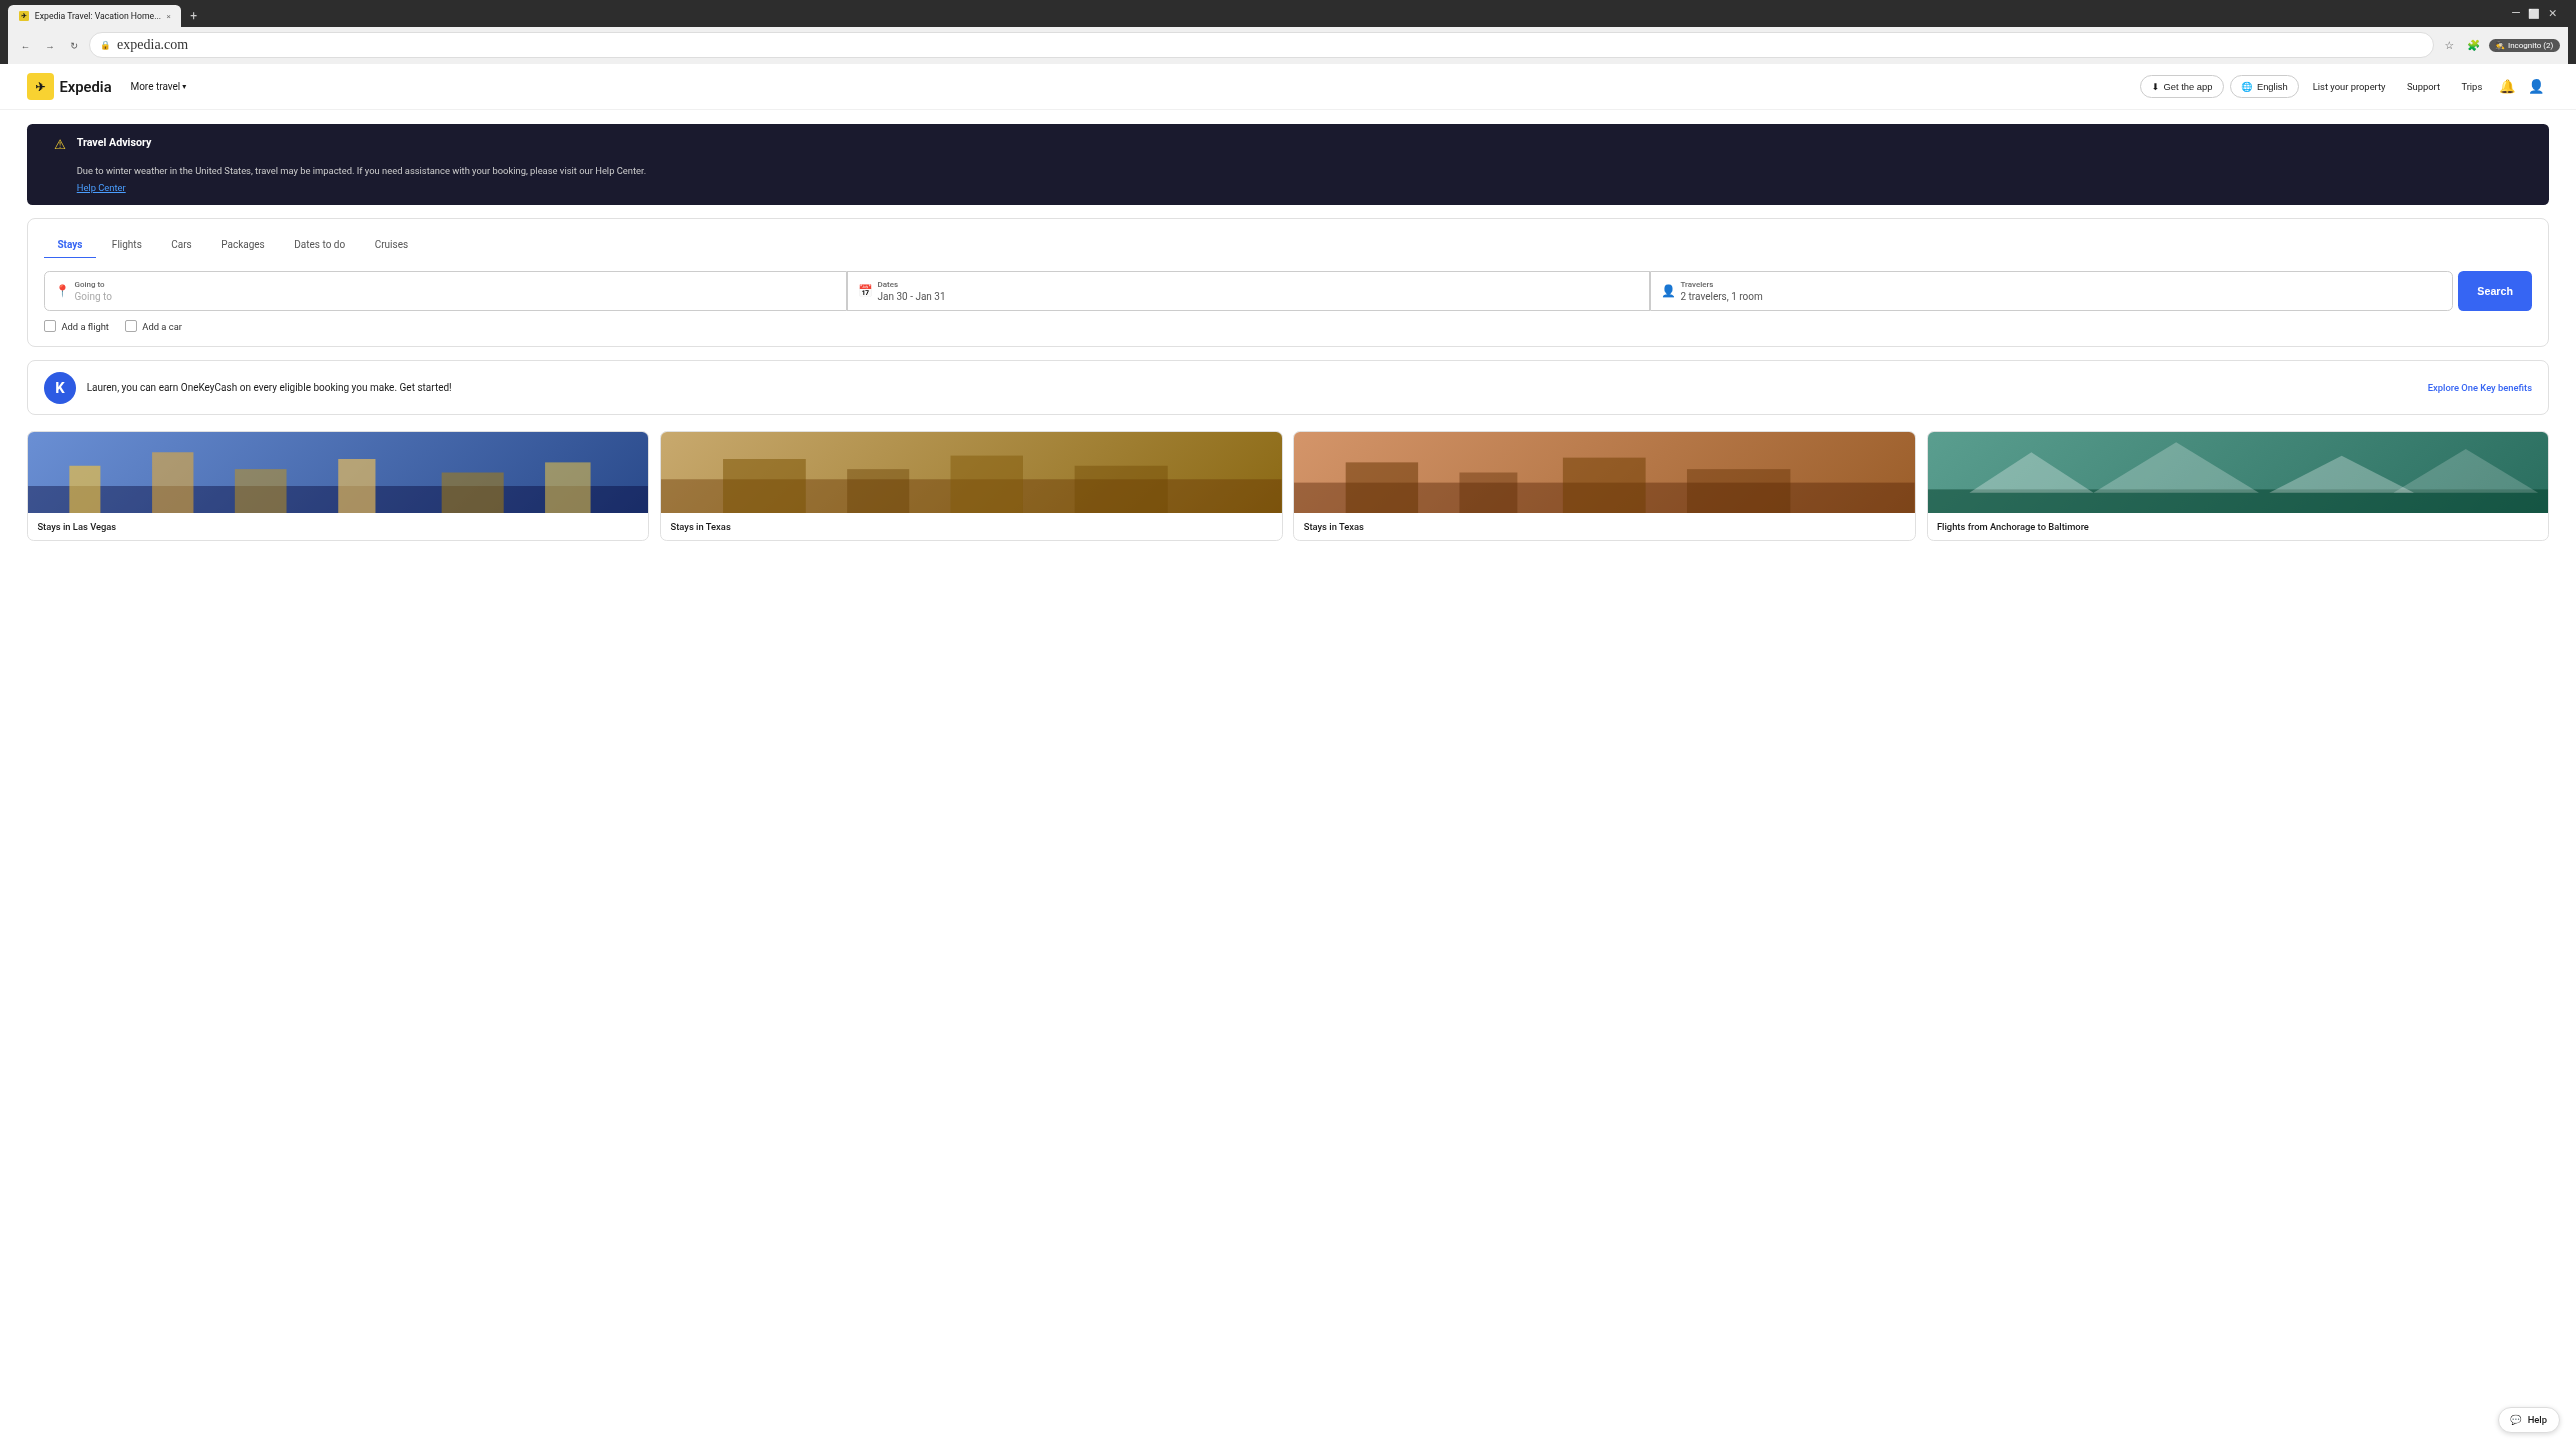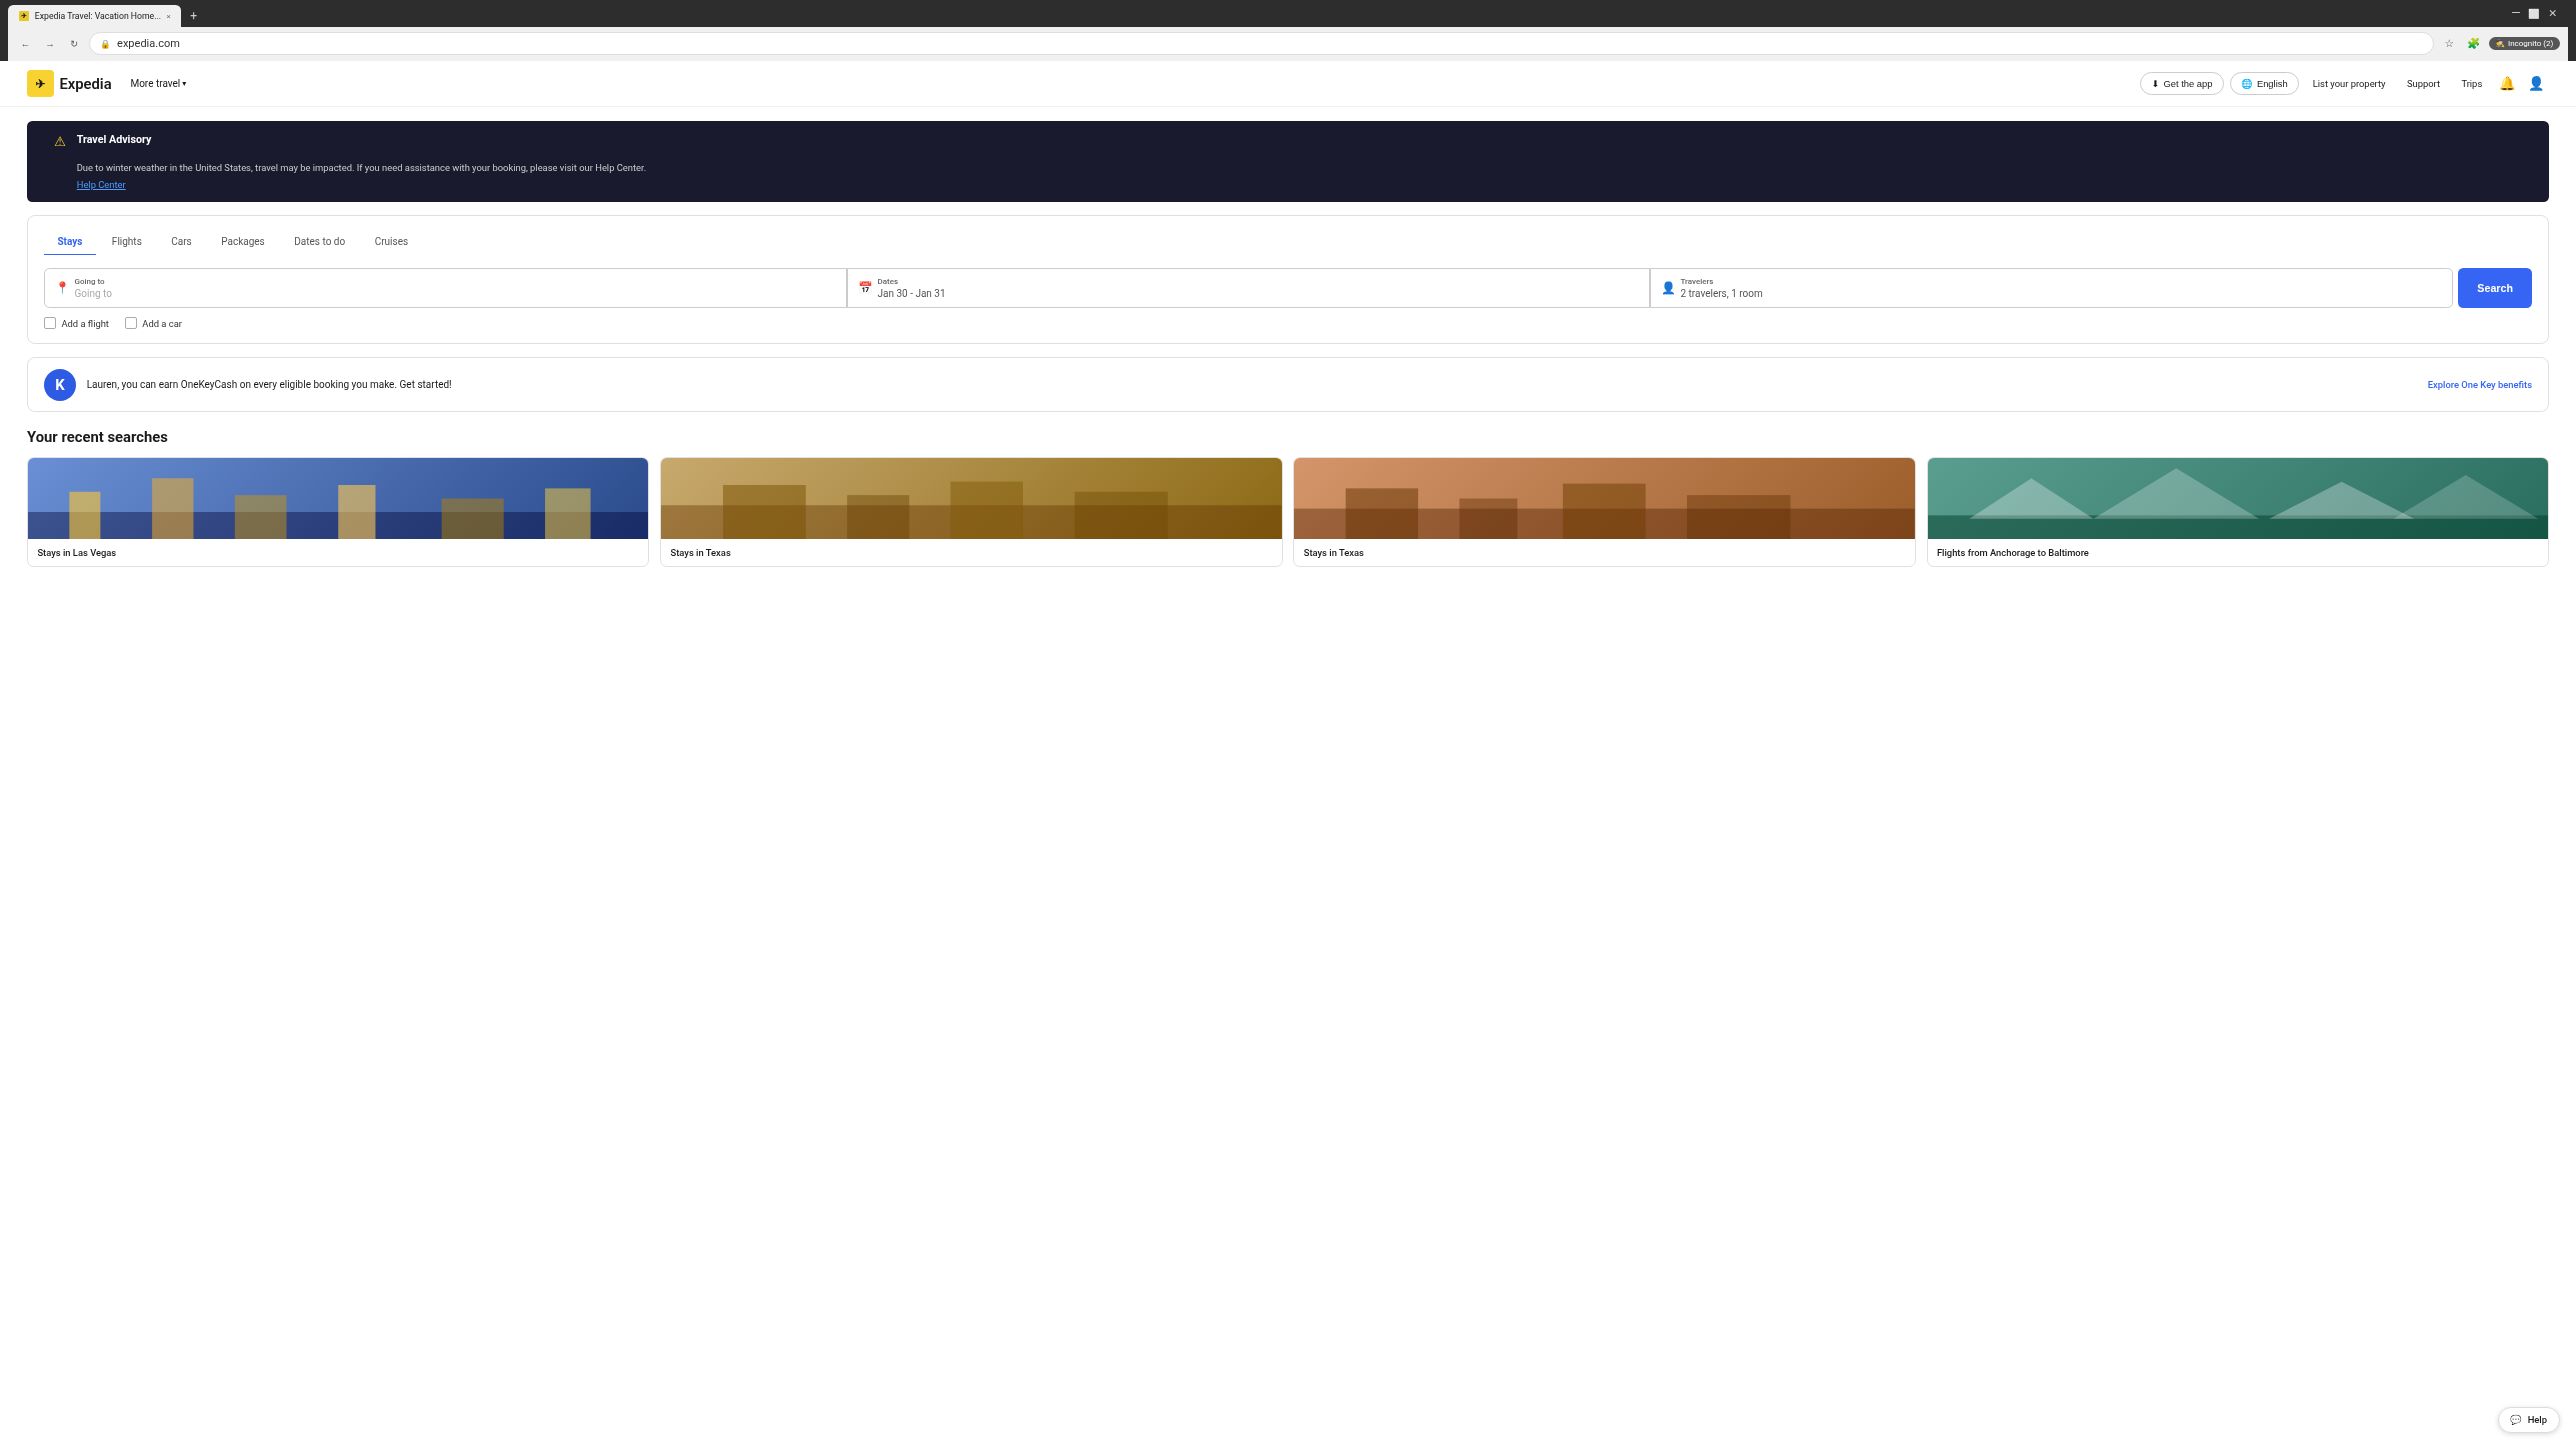--- a/index.html
+++ b/index.html
@@ -90,21 +90,21 @@
       background: #fff;
       border: 0.7px solid #ddd;
       border-radius: 13.4px;
       padding: 4px 10.7px;
       font-size: 9.4px;
       color: #1a1a1a;
       display: flex;
       align-items: center;
       gap: 5.4px;
     }
-    .url-text { color: #333; font-size: 11px; }
+    .url-text { color: #333; font-size: 14px; font-family: Liberation Serif, serif; }
     .toolbar-right {
       display: flex;
       align-items: center;
       gap: 5.4px;
     }
     .toolbar-icon {
       width: 19px;
       height: 19px;
       display: flex;
       align-items: center;
@@ -586,21 +586,20 @@
     </div>
   </div>
 
   <div class="onekey-banner">
     <div class="onekey-avatar">K</div>
     <div class="onekey-text">Lauren, you can earn OneKeyCash on every eligible booking you make. Get started!</div>
     <a class="onekey-link">Explore One Key benefits</a>
   </div>
 
   <div class="recent-section">
-    <h2 class="section-title">Your recent searches</h2>
     <div class="recent-grid">
       <div class="recent-card">
         <div class="recent-card-img vegas">
           
           <svg width="100%" height="100%" viewBox="0 0 300 120" preserveAspectRatio="none">
             <rect x="0" y="80" width="300" height="40" fill="rgba(0,0,50,0.4)"></rect>
             <rect x="20" y="50" width="15" height="70" fill="rgba(255,200,50,0.6)"></rect>
             <rect x="60" y="30" width="20" height="90" fill="rgba(255,180,30,0.5)"></rect>
             <rect x="100" y="55" width="25" height="65" fill="rgba(200,150,20,0.5)"></rect>
             <rect x="150" y="40" width="18" height="80" fill="rgba(255,200,80,0.6)"></rect>

